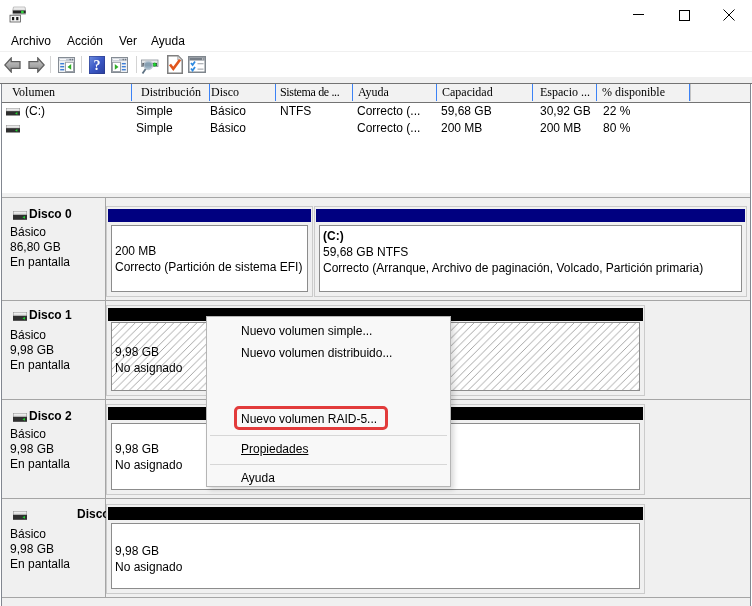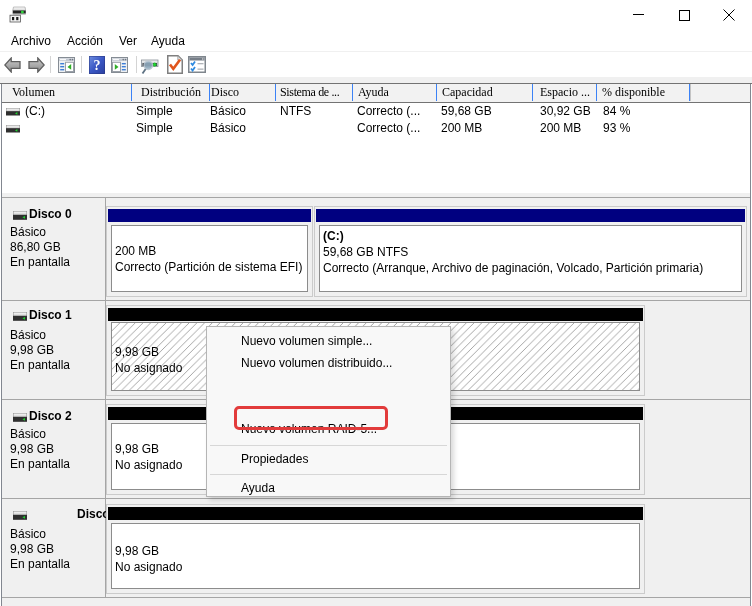--- a/index.html
+++ b/index.html
@@ -173,37 +173,37 @@
     <div class="abs" style="left:0;top:18px;width:748px;height:1px;background:#737373;"></div>
 
     <div class="abs" style="left:0;top:19px;width:748px;height:17px;">
       <div class="lcell" style="left:23px;">(C:)</div>
       <div class="lcell" style="left:134px;">Simple</div>
       <div class="lcell" style="left:208px;">Básico</div>
       <div class="lcell" style="left:278px;">NTFS</div>
       <div class="lcell" style="left:355px;">Correcto (...</div>
       <div class="lcell" style="left:439px;">59,68 GB</div>
       <div class="lcell" style="left:538px;">30,92 GB</div>
-      <div class="lcell" style="left:601px;">84 %</div>
+      <div class="lcell" style="left:601px;">22 %</div>
       <div class="abs" style="left:4px;top:5px;">
         <svg width="14" height="8" viewBox="0 0 14 8">
           <rect x="0.25" y="0.25" width="13.5" height="3.2" fill="url(#dg)" stroke="#8a8a8a" stroke-width="0.5"></rect>
           <rect x="0" y="3.2" width="14" height="4.3" fill="#2f2f2f"></rect>
           <path d="M9 5.4 L11.4 4.1 L11.4 6.7 Z" fill="#1ed32e"></path>
         </svg>
       </div>
     </div>
 
     <div class="abs" style="left:0;top:36px;width:748px;height:17px;">
       <div class="lcell" style="left:134px;">Simple</div>
       <div class="lcell" style="left:208px;">Básico</div>
       <div class="lcell" style="left:355px;">Correcto (...</div>
       <div class="lcell" style="left:439px;">200 MB</div>
       <div class="lcell" style="left:538px;">200 MB</div>
-      <div class="lcell" style="left:601px;">93 %</div>
+      <div class="lcell" style="left:601px;">80 %</div>
       <div class="abs" style="left:4px;top:5px;">
         <svg width="14" height="8" viewBox="0 0 14 8">
           <rect x="0.25" y="0.25" width="13.5" height="3.2" fill="url(#dg)" stroke="#8a8a8a" stroke-width="0.5"></rect>
           <rect x="0" y="3.2" width="14" height="4.3" fill="#2f2f2f"></rect>
           <path d="M9 5.4 L11.4 4.1 L11.4 6.7 Z" fill="#1ed32e"></path>
         </svg>
       </div>
     </div>
   </div>
 
@@ -324,24 +324,24 @@
   <div class="dtext" style="left:10px;top:527px;">Básico</div>
   <div class="dtext" style="left:10px;top:542px;">9,98 GB</div>
   <div class="dtext" style="left:10px;top:557px;">En pantalla</div>
 
   <div class="part" style="left:106px;top:504px;width:539px;height:90px;">
     <div class="pbar" style="background:#000;"></div>
     <div class="pbody"></div>
     <div class="ptext" style="top:38px;">9,98 GB<br>No asignado</div>
   </div>
 
-  <div class="abs" style="left:206px;top:326px;width:245px;height:171px;background:#f8f8f8;border:1px solid #b5b5b5;box-sizing:border-box;box-shadow:3px 3px 5px rgba(0,0,0,0.15);overflow:hidden;">
+  <div class="abs" style="left:206px;top:316px;width:245px;height:171px;background:#f8f8f8;border:1px solid #b5b5b5;box-sizing:border-box;box-shadow:3px 3px 5px rgba(0,0,0,0.15);overflow:hidden;">
     <div class="mitem" style="top:3px;">Nuevo volumen simple...</div>
     <div class="mitem" style="top:25px;">Nuevo volumen distribuido...</div>
     <div class="mitem" style="top:91px;">Nuevo volumen RAID-5...</div>
     <div class="msep" style="top:118px;"></div>
-    <div class="mitem" style="top:121px;">Propiedades</div>
+    <div class="mitem" style="top:121px;text-decoration:underline;">Propiedades</div>
     <div class="msep" style="top:147px;"></div>
     <div class="mitem" style="top:150px;">Ayuda</div>
   </div>
 
   <div class="abs" style="left:234px;top:406px;width:148px;height:18px;border:3px solid #e23b3b;border-radius:5px;"></div>
 </div>
 
 </body></html>

